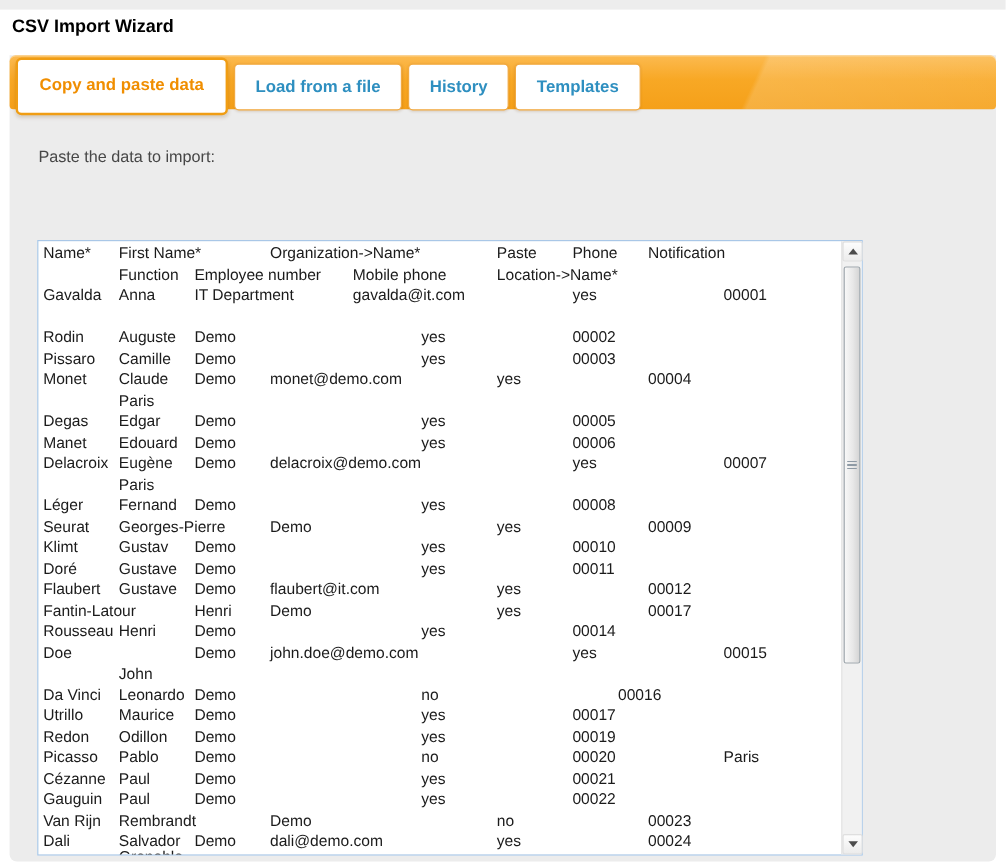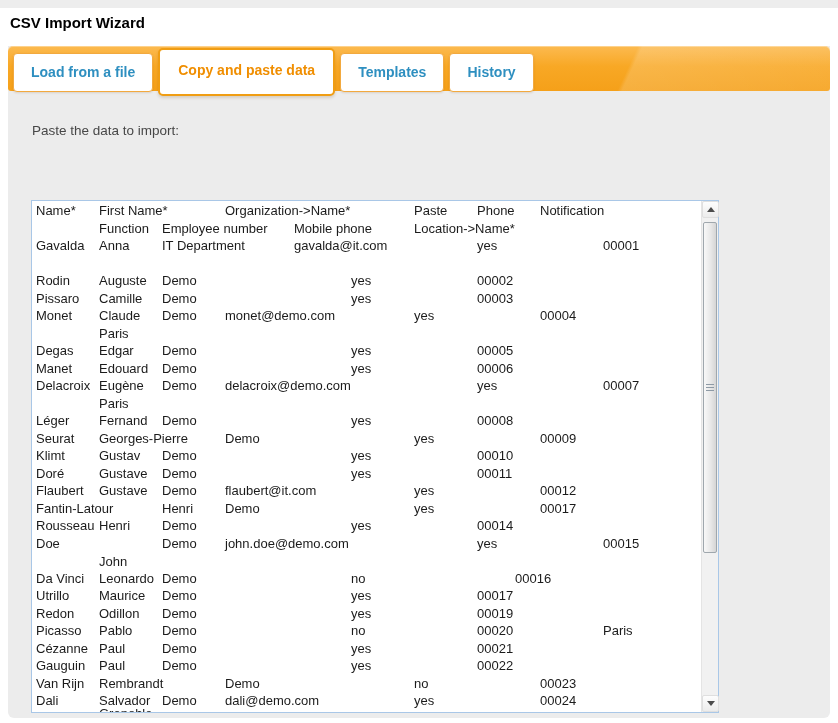--- a/index.html
+++ b/index.html
@@ -56,24 +56,24 @@
 </head>
 <body>
 
 <div class="topstrip"></div>
 
 <h1 class="page-title">CSV Import Wizard</h1>
 
 <div class="panel">
   <div class="tabbar">
     <div class="tabs" id="tabbar">
+        <div class="tab active">Copy and paste data</div>
         <div class="tab">Load from a file</div>
-        <div class="tab active">Copy and paste data</div>
+        <div class="tab">History</div>
         <div class="tab">Templates</div>
-        <div class="tab">History</div>
       </div>
   </div>
 
   <div class="content">
     <div class="paste-label">Paste the data to import:</div>
 
     <div class="ta">
       <div class="ta-content" id="tacontent">
           <span class="cell" style="left: 4px; top: 2px;">Name*</span>
           <span class="cell" style="left: 67px; top: 2px;">First Name*</span>

